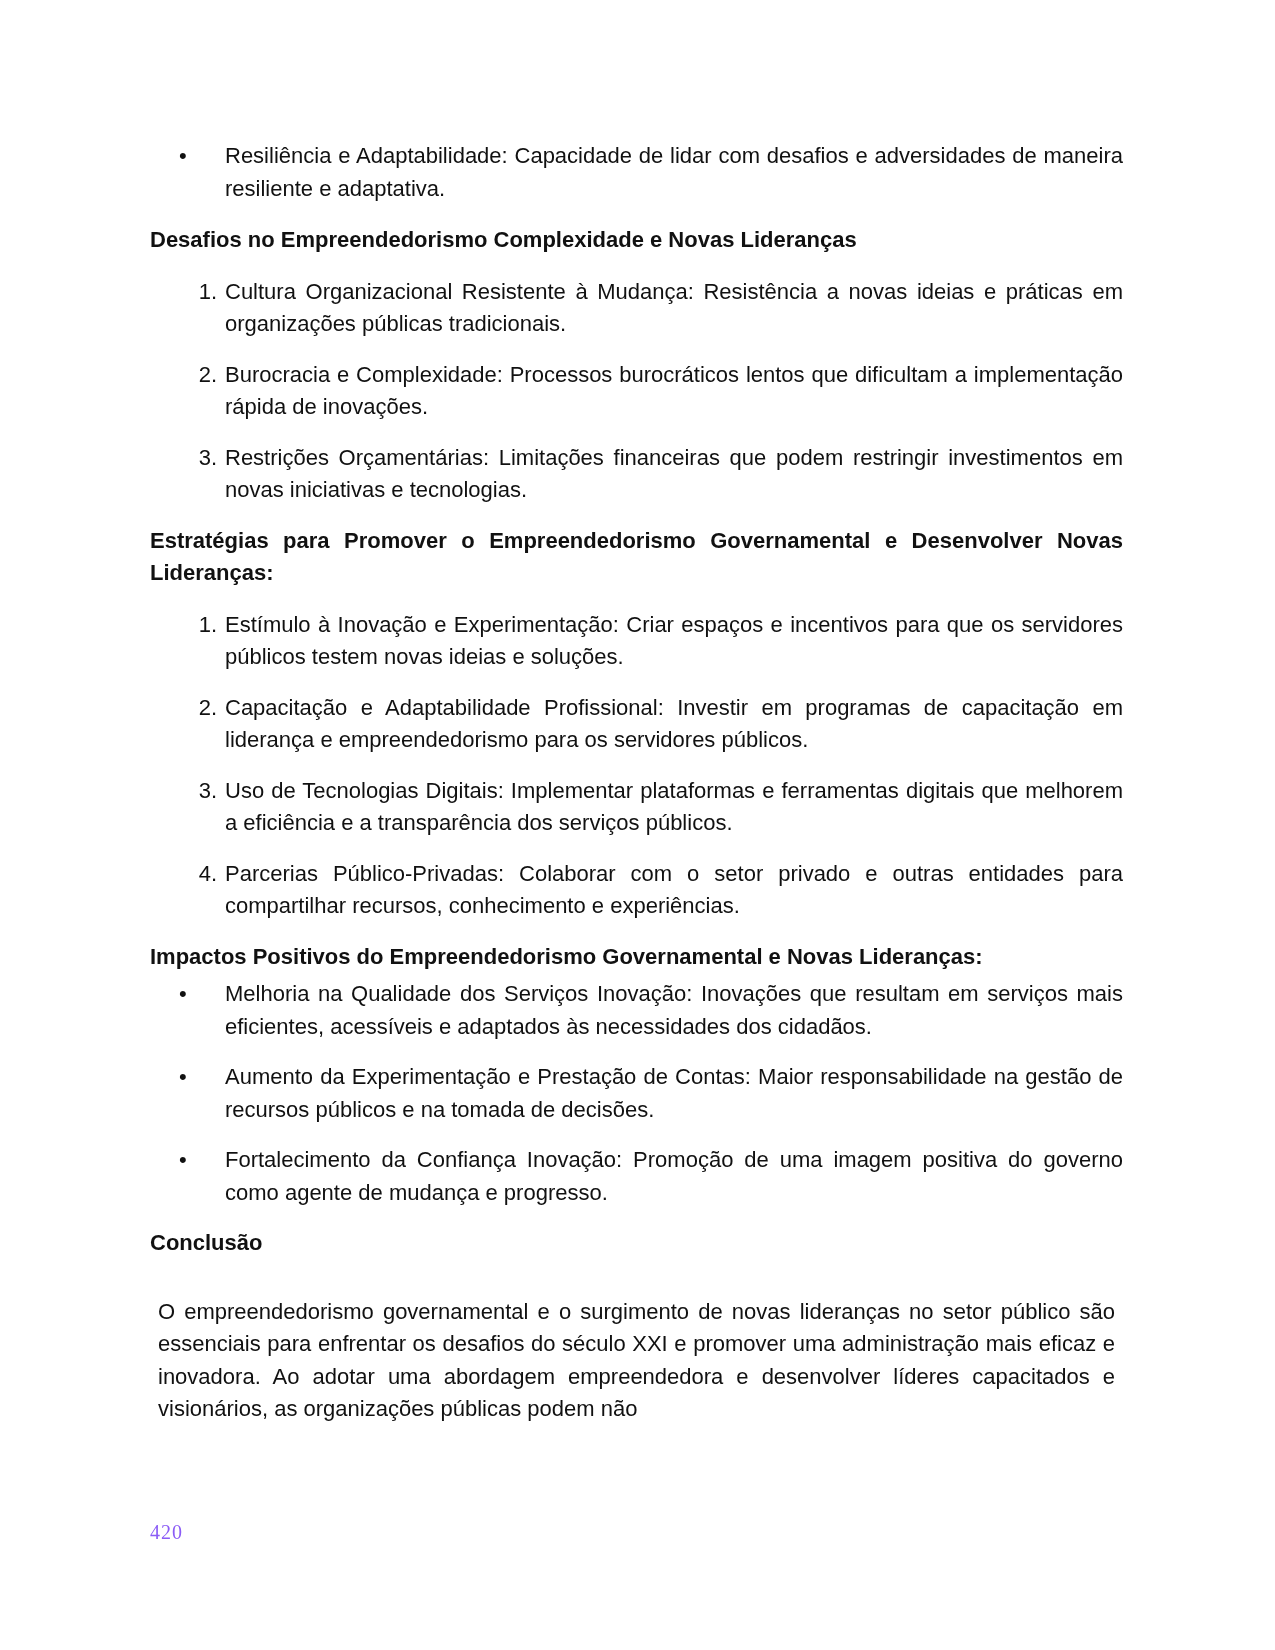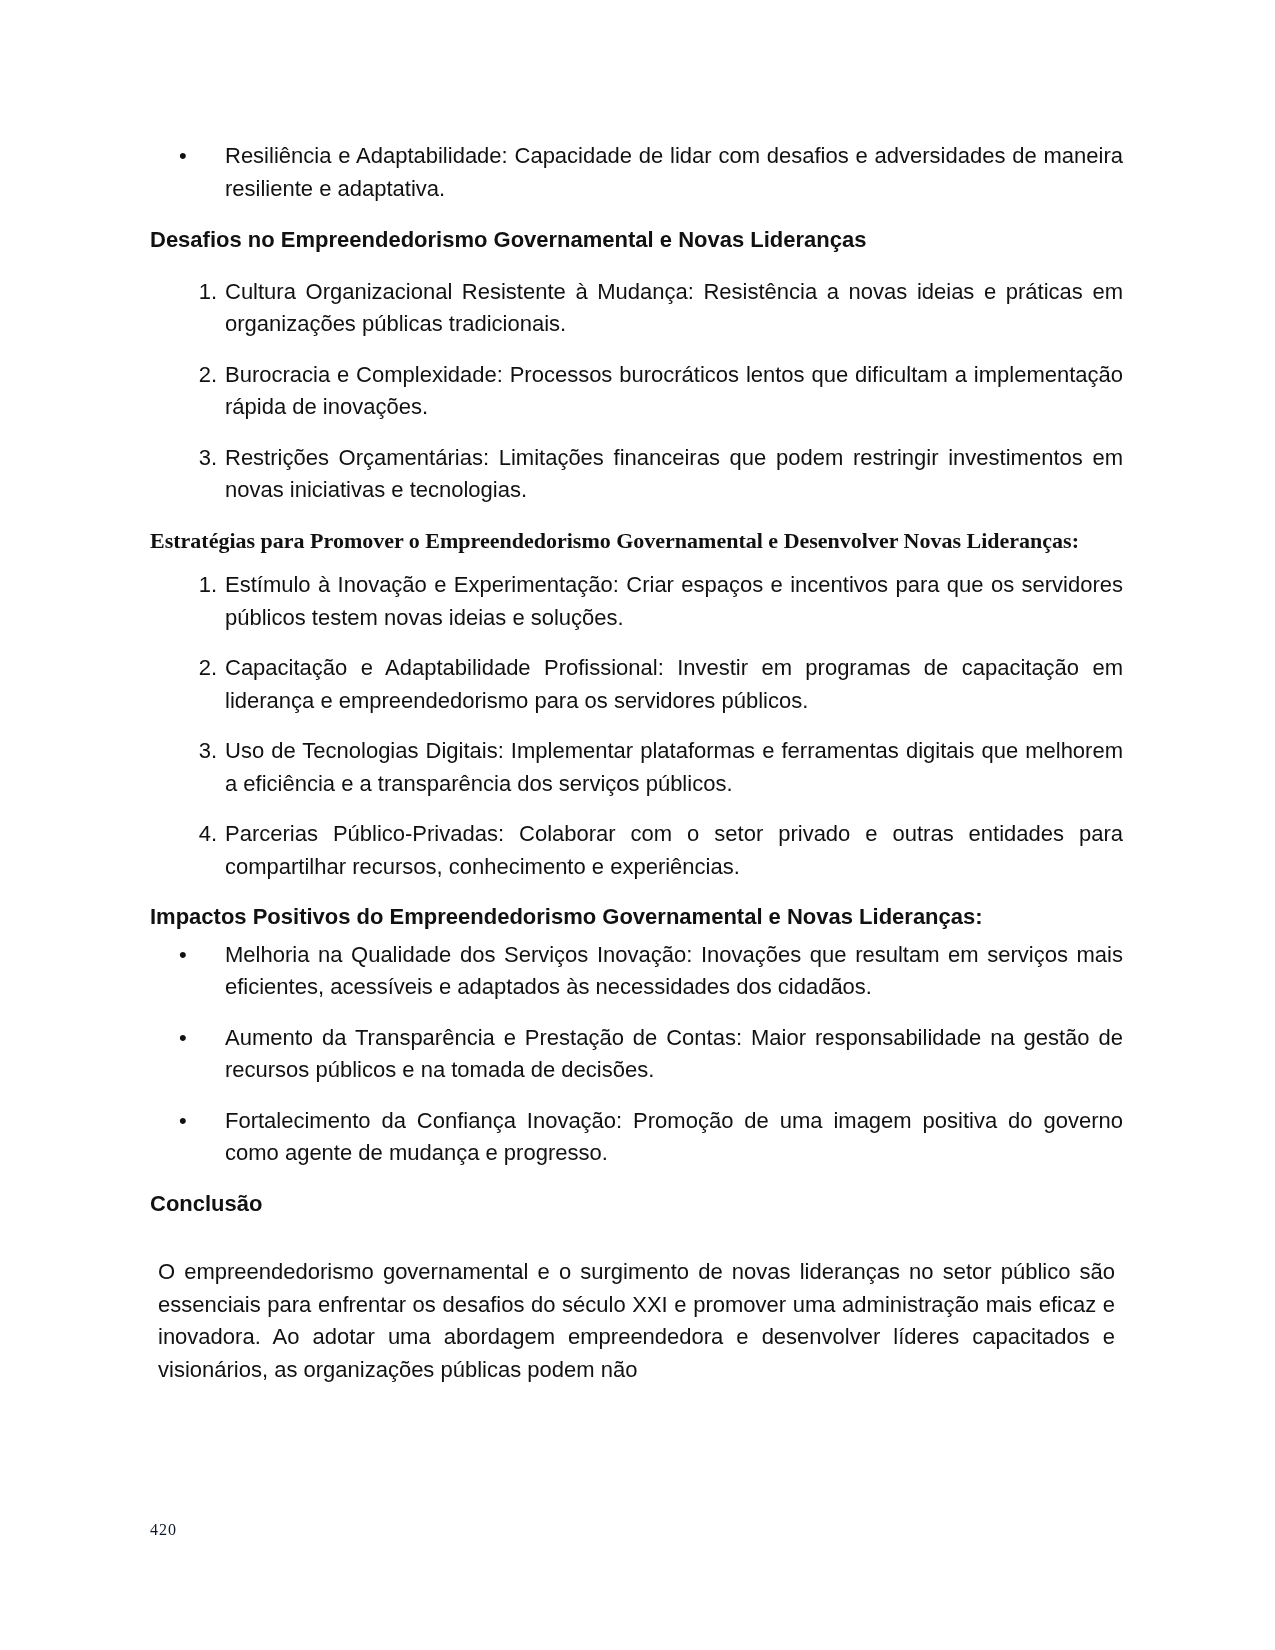--- a/index.html
+++ b/index.html
@@ -11,50 +11,50 @@
   }
   .p { text-align: justify; margin: 8px; }
   .heading { font-weight: bold; margin: 0; text-align: justify; }
   .list { margin: 0; padding: 0; list-style: none; }
   .item { position: relative; padding-left: 75px; text-align: justify; }
   .marker { position: absolute; left: 0; width: 67px; text-align: right; }
   .bullet-marker { position: absolute; left: 29px; top: 0; font-size: 22px; }
   .item b { font-weight: normal; }
   .page-number {
     position: absolute; left: 150px; top: 1521px;
-    font-family: "Liberation Serif", serif; font-size: 16px; color: #0f172a; letter-spacing: 1px; text-align: center;
+    font-family: "Liberation Serif", serif; font-size: 20px; color: #8b5cf6; letter-spacing: 1px; text-align: center;
   }
 </style>
 </head>
 <body>
 
 <div class="page">
 
   <div class="item" style="margin-bottom:19px;">
     <span class="bullet-marker">•</span>
     <b>Resiliência e Adaptabilidade:</b><span> Capacidade de lidar com desafios e adversidades de maneira resiliente e adaptativa.</span>
   </div>
 
-  <p class="heading" style="margin-bottom:19px;">Desafios no Empreendedorismo Governamental e Novas Lideranças</p>
+  <p class="heading" style="margin-bottom:19px;">Desafios no Empreendedorismo Complexidade e Novas Lideranças</p>
   <div class="list">
     <div class="item" style="margin-bottom:18px;">
       <span class="marker">1.</span>
       <b>Cultura Organizacional Resistente à Mudança:</b><span> Resistência a novas ideias e práticas em organizações públicas tradicionais.</span>
     </div>
     <div class="item" style="margin-bottom:18px;">
       <span class="marker">2.</span>
       <b>Burocracia e Complexidade:</b><span> Processos burocráticos lentos que dificultam a implementação rápida de inovações.</span>
     </div>
     <div class="item" style="margin-bottom:18px;">
       <span class="marker">3.</span>
       <b>Restrições Orçamentárias:</b><span> Limitações financeiras que podem restringir investimentos em novas iniciativas e tecnologias.</span>
     </div>
   </div>
 
-  <p class="heading" style="margin-bottom:12px;font-family:Liberation Serif, serif;">Estratégias para Promover o Empreendedorismo Governamental e Desenvolver Novas Lideranças:</p>
+  <p class="heading" style="margin-bottom:19px;">Estratégias para Promover o Empreendedorismo Governamental e Desenvolver Novas Lideranças:</p>
   <div class="list">
     <div class="item" style="margin-bottom:18px;">
       <span class="marker">1.</span>
       <b>Estímulo à Inovação e Experimentação:</b><span> Criar espaços e incentivos para que os servidores públicos testem novas ideias e soluções.</span>
     </div>
     <div class="item" style="margin-bottom:18px;">
       <span class="marker">2.</span>
       <b>Capacitação e Adaptabilidade Profissional:</b><span> Investir em programas de capacitação em liderança e empreendedorismo para os servidores públicos.</span>
     </div>
     <div class="item" style="margin-bottom:18px;">
@@ -68,21 +68,21 @@
   </div>
 
   <p class="heading" style="margin-bottom:5px;">Impactos Positivos do Empreendedorismo Governamental e Novas Lideranças:</p>
   <div class="list">
     <div class="item" style="margin-bottom:18px;">
       <span class="bullet-marker">•</span>
       <b>Melhoria na Qualidade dos Serviços Inovação:</b><span> Inovações que resultam em serviços mais eficientes, acessíveis e adaptados às necessidades dos cidadãos.</span>
     </div>
     <div class="item" style="margin-bottom:18px;">
       <span class="bullet-marker">•</span>
-      <b>Aumento da Transparência e Prestação de Contas:</b><span> Maior responsabilidade na gestão de recursos públicos e na tomada de decisões.</span>
+      <b>Aumento da Experimentação e Prestação de Contas:</b><span> Maior responsabilidade na gestão de recursos públicos e na tomada de decisões.</span>
     </div>
     <div class="item" style="margin-bottom:18px;">
       <span class="bullet-marker">•</span>
       <b>Fortalecimento da Confiança Inovação:</b><span> Promoção de uma imagem positiva do governo como agente de mudança e progresso.</span>
     </div>
   </div>
 
   <p class="heading" style="margin-bottom:36px;">Conclusão</p>
   <p class="p">O empreendedorismo governamental e o surgimento de novas lideranças no setor público são essenciais para enfrentar os desafios do século XXI e promover uma administração mais eficaz e inovadora. Ao adotar uma abordagem empreendedora e desenvolver líderes capacitados e visionários, as organizações públicas podem não</p>
 </div>

